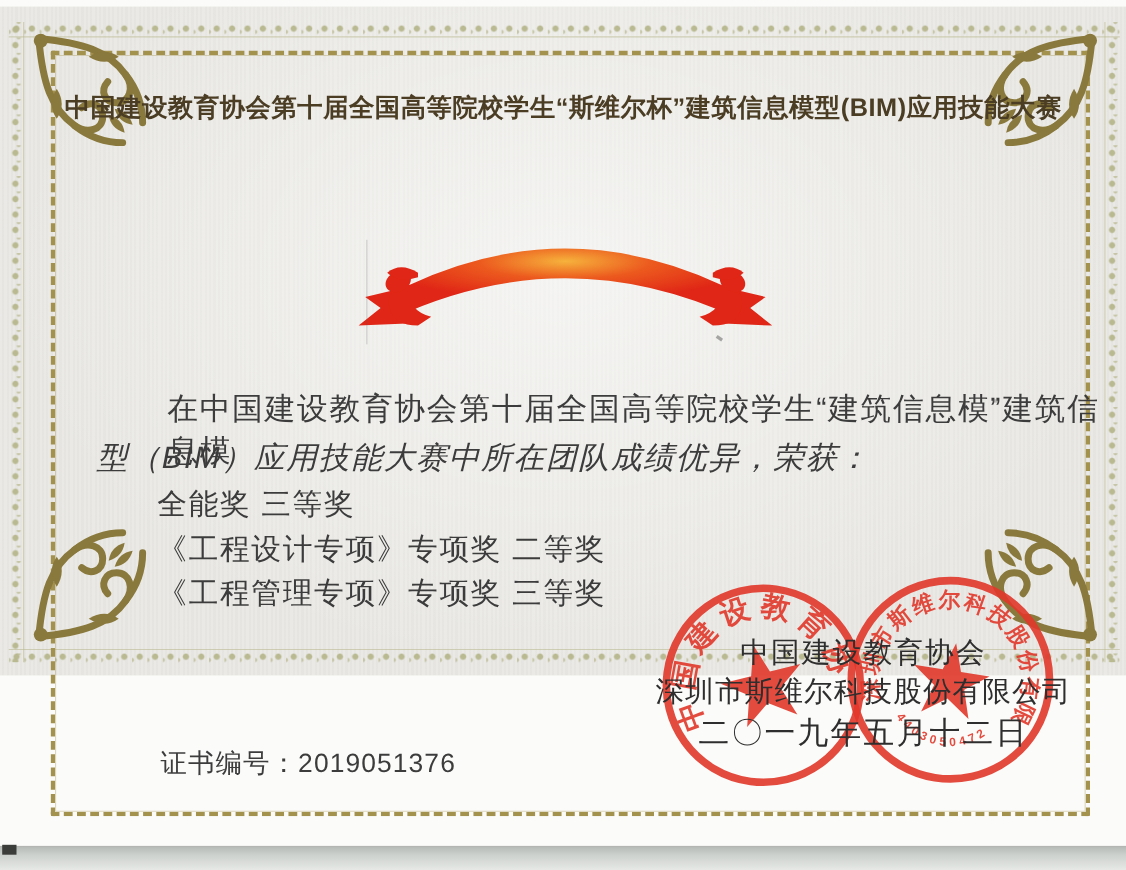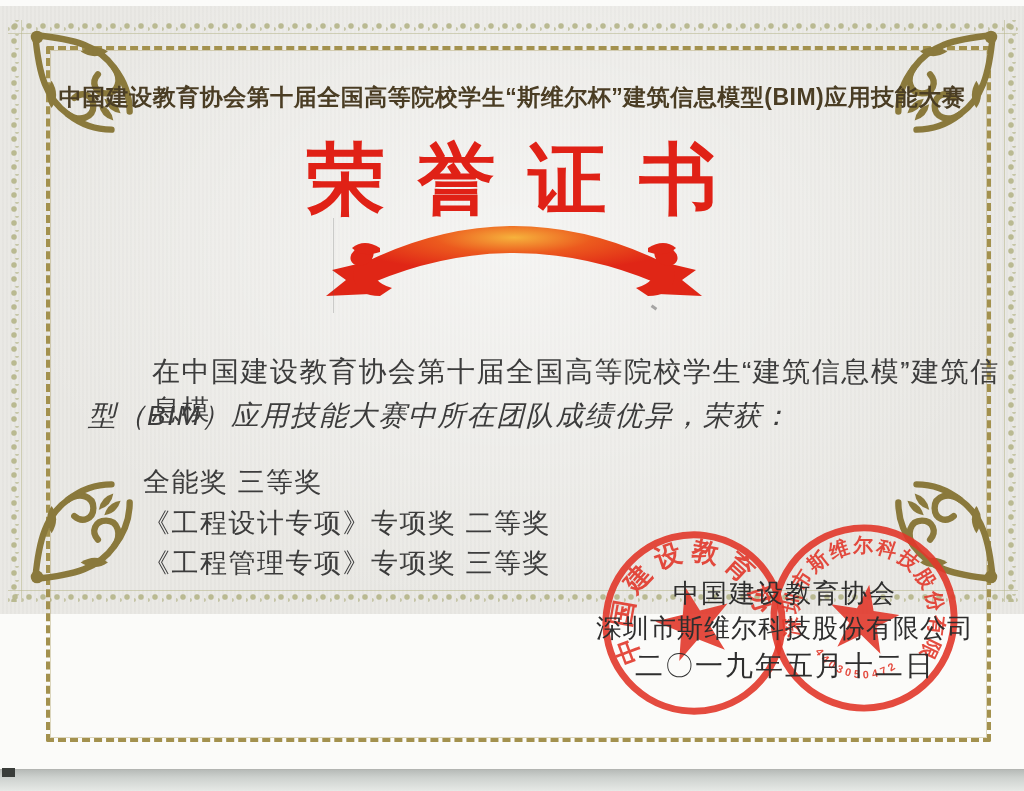--- a/index.html
+++ b/index.html
@@ -59,21 +59,21 @@
     font-size:29px;color:#3c3c3c;letter-spacing:2px;
   }
   .body-line1{
     position:absolute;left:152px;top:347px;
     font-size:28px;color:#3c3c3c;letter-spacing:1.5px;
   }
   .body-line2{
     position:absolute;left:88px;top:391px;
     font-size:28px;color:#3c3c3c;letter-spacing:1.5px;font-style:italic;
   }
-  .awards{position:absolute;left:143px;top:432px;margin-top:24px;}
+  .awards{position:absolute;left:143px;top:432px;}
   .award-line{
     font-size:27px;color:#3c3c3c;letter-spacing:1.5px;
     line-height:40.5px;white-space:nowrap;
   }
   .stamp{position:absolute;opacity:.9;}
   .stamp.left{left:596px;top:519px;transform:rotate(-14deg);}
   .stamp.right{left:765px;top:513px;transform:rotate(9deg);}
   .issuer-block{
     position:absolute;left:596px;top:570px;width:378px;text-align:center;
     color:#2e2e2e;
@@ -135,21 +135,20 @@
     </svg>
   <svg class="corner bl" viewBox="0 0 130 130">
       <use href="#flourish"></use>
     </svg>
   <svg class="corner br" viewBox="0 0 130 130">
       <use href="#flourish"></use>
     </svg>
 
   <div class="comp-title">中国建设教育协会第十届全国高等院校学生“斯维尔杯”建筑信息模型(BIM)应用技能大赛</div>
 
-  <div class="big-title">荣誉证书</div>
 
   <svg class="ribbon" width="384" height="96" viewBox="0 0 384 96">
     <defs>
       <radialGradient id="ribGrad" cx="50%" cy="18%" r="55%">
         <stop offset="0%" stop-color="#f6b23c"></stop>
         <stop offset="45%" stop-color="#ec5a1e"></stop>
         <stop offset="100%" stop-color="#e02616"></stop>
       </radialGradient>
     </defs>
 
@@ -205,20 +204,21 @@
       <textPath href="#arcRnum" startOffset="2">4403050472592</textPath>
     </text>
   </svg>
 
   <div class="issuer-block">
     <div class="issuer-line1">中国建设教育协会</div>
     <div class="issuer-line2">深圳市斯维尔科技股份有限公司</div>
     <div class="issuer-date">二〇一九年五月十二日</div>
   </div>
 
+  <div class="cert-no"><span>证书编号：</span><span>2019051376</span></div>
 
   <div class="crease"></div>
   <div class="speck1"></div>
   <div class="speck2"></div>
 </div>
 
 <div class="scan-band-line"></div>
 <div class="scan-band"></div>
 <div class="scan-tick"></div>
 

